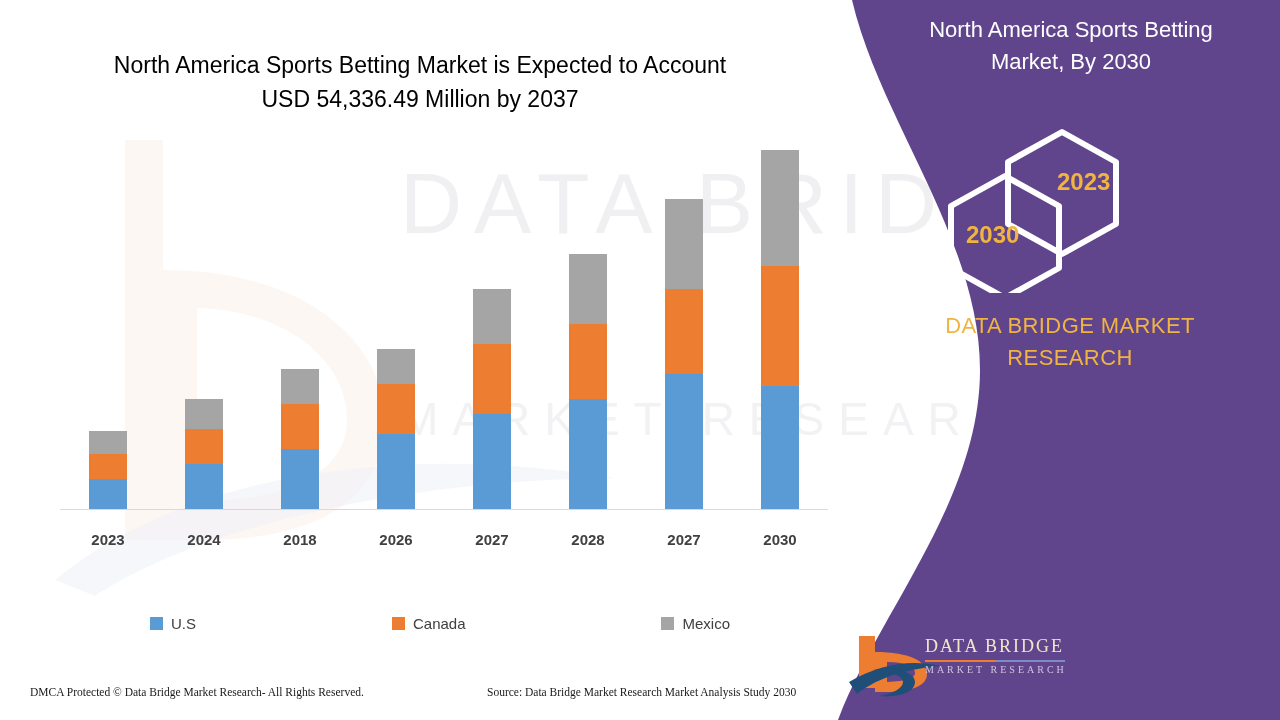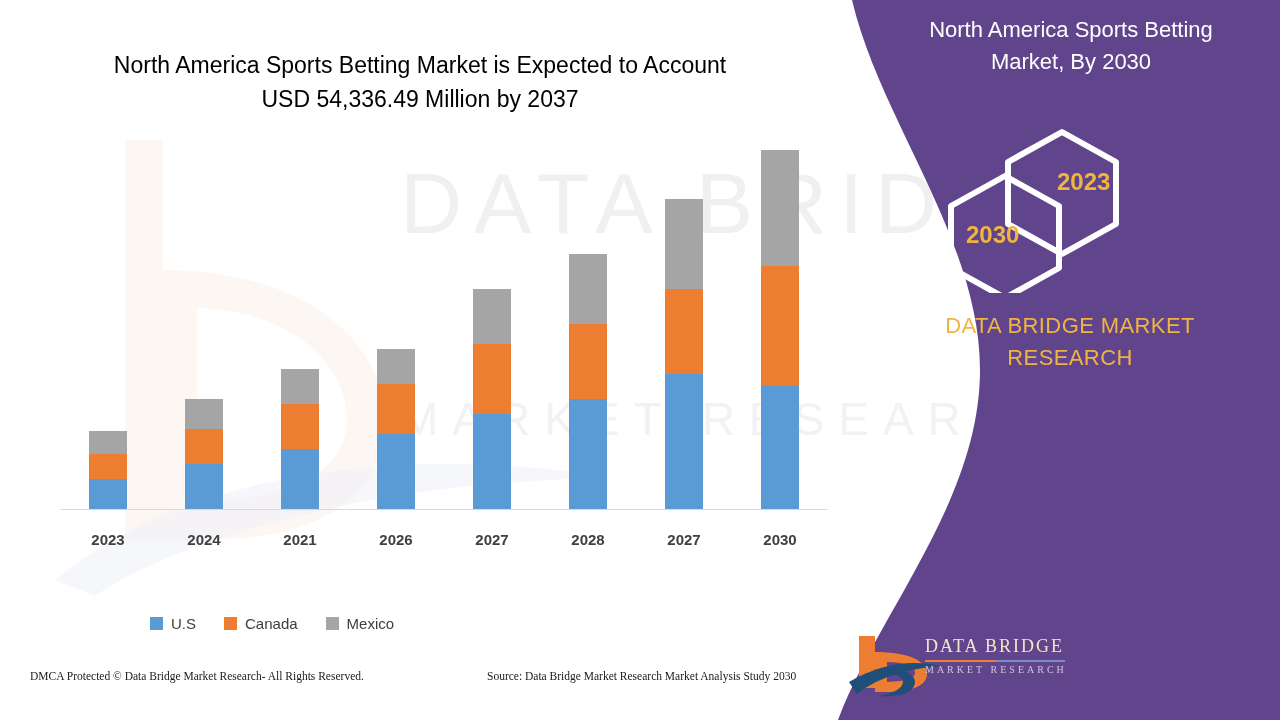--- a/index.html
+++ b/index.html
@@ -45,31 +45,31 @@
   .seg.mex{background:#a5a5a5;}
   .seg.can{background:#ed7d31;}
   .seg.us{background:#5b9bd5;}
 
   .xlabels{position:absolute;left:12px;right:10px;bottom:14px;display:flex;}
   .xlab{flex:1 1 0;text-align:center;font-size:15px;font-weight:700;color:#404040;}
 
   
   .legend{
     position:absolute;left:150px;top:615px;width:580px;
-    display:flex;justify-content:flex-start;align-items:center;gap:28px;
+    display:flex;justify-content:space-between;align-items:center;gap:28px;
   }
   .lg-item{display:flex;align-items:center;gap:8px;}
   .lg-swatch{width:13px;height:13px;display:inline-block;}
   .lg-swatch.us{background:#5b9bd5;}
   .lg-swatch.can{background:#ed7d31;}
   .lg-swatch.mex{background:#a5a5a5;}
   .lg-label{font-size:15px;color:#404040;}
 
   
-  .footer{position:absolute;left:0;bottom:30px;width:845px;height:20px;padding-left:36px;}
+  .footer{position:absolute;left:0;bottom:14px;width:845px;height:20px;padding-left:36px;}
   .f-dmca{position:absolute;left:30px;top:0;font-family:"Liberation Serif",serif;font-size:11.5px;color:#1a1a1a;white-space:nowrap;}
   .f-src{position:absolute;left:487px;top:0;font-family:"Liberation Serif",serif;font-size:11.5px;color:#1a1a1a;white-space:nowrap;}
 
   
   .panel{position:absolute;right:0;top:0;width:460px;height:720px;pointer-events:none;}
   .panel svg{display:block;}
   .panel-content{position:absolute;right:0;top:0;width:460px;height:720px;}
   .p-title{
     position:absolute;left:58px;top:14px;width:386px;text-align:center;
     color:#ffffff;font-size:22px;line-height:32px;font-weight:400;
@@ -170,21 +170,21 @@
           <div class="bar">
             <div class="seg mex" style="height: 116px;"></div>
             <div class="seg can" style="height: 120px;"></div>
             <div class="seg us" style="height: 123px;"></div>
           </div>
         </div>
       </div>
     <div class="xlabels" id="xlabels">
         <div class="xlab">2023</div>
         <div class="xlab">2024</div>
-        <div class="xlab">2021</div>
+        <div class="xlab">2018</div>
         <div class="xlab">2026</div>
         <div class="xlab">2027</div>
         <div class="xlab">2028</div>
         <div class="xlab">2027</div>
         <div class="xlab">2030</div>
       </div>
   </div>
 
   <div class="legend" id="legend">
       <div class="lg-item">

